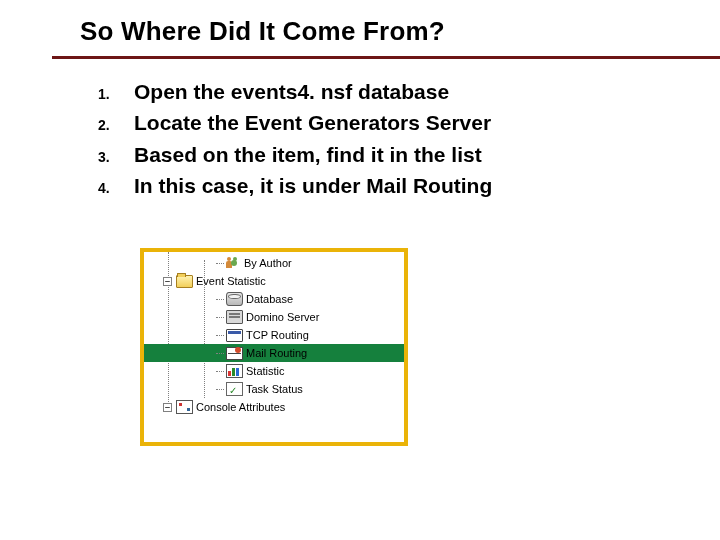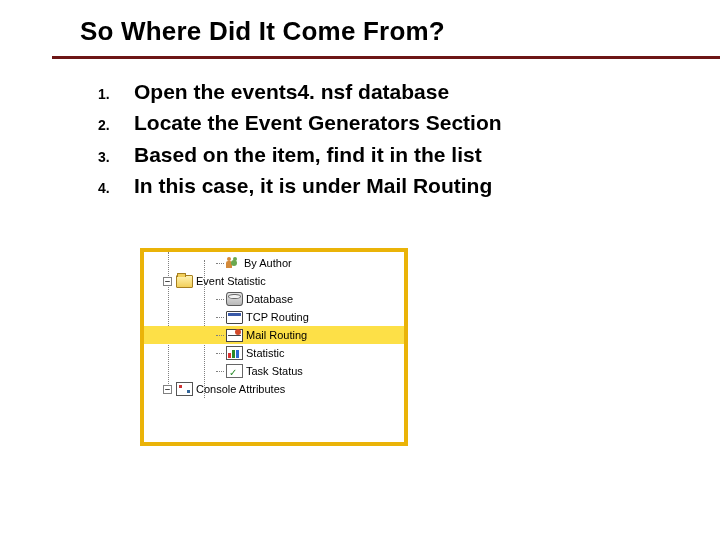--- a/index.html
+++ b/index.html
@@ -79,21 +79,21 @@
   }
   .node {
     display: flex;
     align-items: center;
     height: 18px;
     position: relative;
     padding-left: var(--indent, 20px);
     white-space: nowrap;
   }
   .node.selected {
-    background: #fde047;
+    background: #15803d;
   }
   .dots-v {
     position: absolute;
     top: 0;
     bottom: 0;
     border-left: 1px dotted #808080;
   }
   .dots-h {
     border-top: 1px dotted #808080;
     height: 0;
@@ -298,21 +298,21 @@
   <div class="title">So Where Did It Come From?</div>
   <div class="rule"></div>
 
   <div class="list">
     <div class="li">
       <span class="num">1.</span>
       <span class="txt">Open the events4. nsf database</span>
     </div>
     <div class="li">
       <span class="num">2.</span>
-      <span class="txt">Locate the Event Generators Section</span>
+      <span class="txt">Locate the Event Generators Server</span>
     </div>
     <div class="li">
       <span class="num">3.</span>
       <span class="txt">Based on the item, find it in the list</span>
     </div>
     <div class="li">
       <span class="num">4.</span>
       <span class="txt">In this case, it is under Mail Routing</span>
     </div>
   </div>
@@ -334,20 +334,25 @@
             <span class="icon ic-folder-open"></span>
             <span class="txtlabel">Event Statistic</span>
           </div>
           <div class="node" style="--indent: 72px;">
             <span class="dots-h" style="width: 8px;"></span>
             <span class="icon ic-db"></span>
             <span class="txtlabel">Database</span>
           </div>
           <div class="node" style="--indent: 72px;">
             <span class="dots-h" style="width: 8px;"></span>
+            <span class="icon ic-server"></span>
+            <span class="txtlabel">Domino Server</span>
+          </div>
+          <div class="node" style="--indent: 72px;">
+            <span class="dots-h" style="width: 8px;"></span>
             <span class="icon ic-tcp"></span>
             <span class="txtlabel">TCP Routing</span>
           </div>
           <div class="node selected" style="--indent: 72px;">
             <span class="dots-h" style="width: 8px;"></span>
             <span class="icon ic-mail"></span>
             <span class="txtlabel">Mail Routing</span>
           </div>
           <div class="node" style="--indent: 72px;">
             <span class="dots-h" style="width: 8px;"></span>

